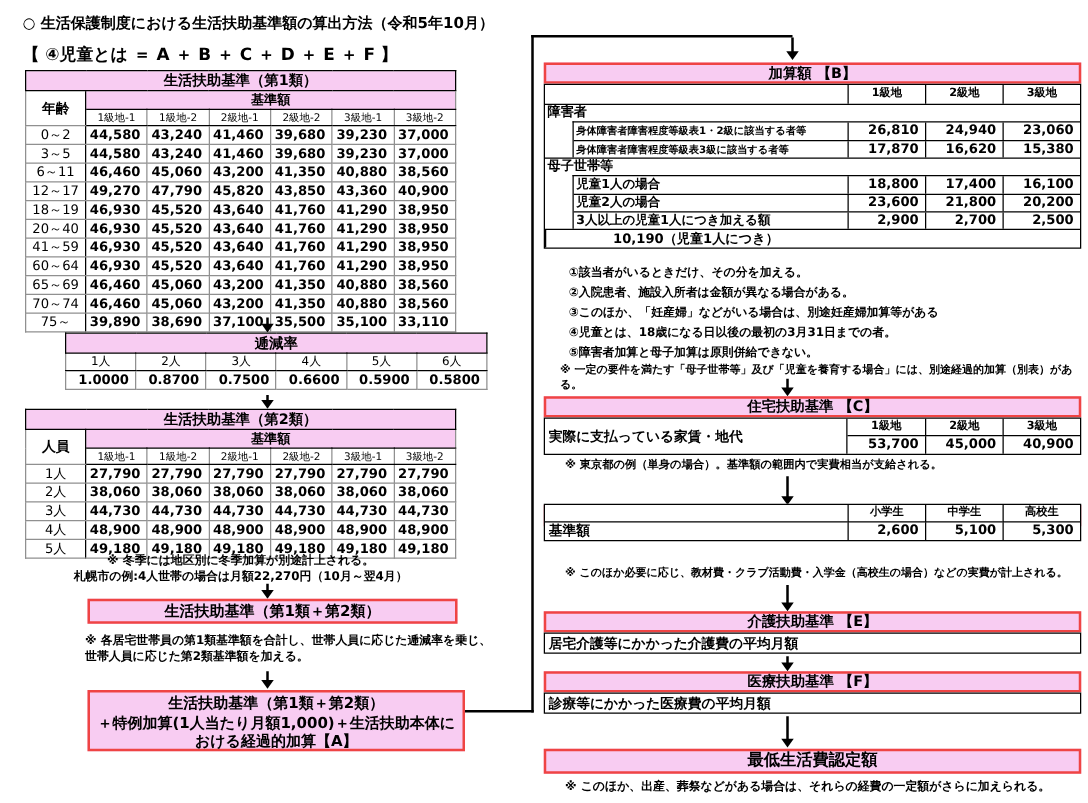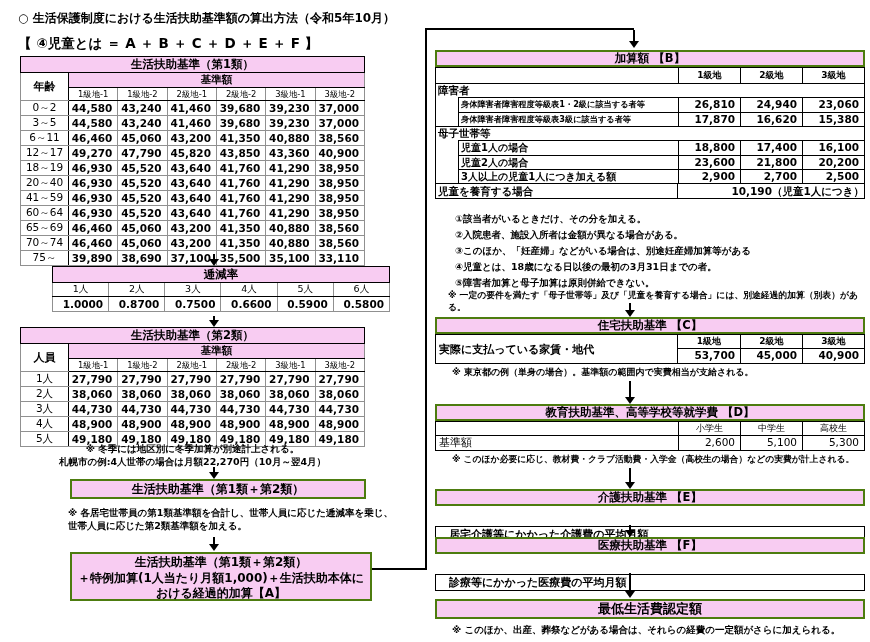--- a/index.html
+++ b/index.html
@@ -19,21 +19,21 @@
   table.std th.rowlabel{font-size:10.5px;font-weight:normal;height:14px;text-align:center;background:#fff;border-right:1.2px solid #000;}
   table.std td{font-size:10.5px;font-weight:bold;text-align:right;padding-right:5px;height:14px;}
   table.std th.corner{border-right:1.2px solid #000;font-size:11px;font-weight:bold;background:#fff;}
 
   table.tg td{height:15px;}
   table.tg th.colname{font-size:9.5px;height:14px;}
 
   .note{font-size:9.5px;font-weight:bold;line-height:13px;}
   .note.center{text-align:center;}
 
-  .pbar{background:var(--pink);border:2px solid #4d7c0f;font-weight:bold;text-align:center;}
+  .pbar{background:var(--pink);border:2px solid #ef4444;font-weight:bold;text-align:center;}
 
   
   .varrow{position:absolute;width:10px;}
   .varrow .stem{position:absolute;left:4px;top:0;width:2px;background:#000;}
   .varrow .head{position:absolute;left:0;bottom:0;width:0;height:0;border-left:5px solid transparent;border-right:5px solid transparent;border-top:7px solid #000;}
   .cline{position:absolute;background:#000;}
 
   
   .btable{left:435px;top:67px;width:430px;border:1.5px solid #000;background:#fff;font-weight:bold;}
   .bhead{display:flex;height:15px;}
@@ -54,27 +54,27 @@
 
   
   .ctable{left:435px;top:334px;width:430px;border:1.5px solid #000;display:grid;grid-template-columns:1fr 62px 62px 62px;grid-template-rows:14px 14px;font-weight:bold;background:#fff;}
   .clabel{grid-row:1/3;grid-column:1;display:flex;align-items:center;font-size:11px;padding-left:3px;border-right:1px solid #000;}
   .chead{font-size:9px;text-align:center;line-height:13px;border-bottom:1px solid #000;}
   .chead + .chead{border-left:1px solid #000;}
   .cval{font-size:10.5px;text-align:right;padding-right:5px;line-height:13px;}
   .cval + .cval{border-left:1px solid #000;}
 
   
-  .dtable{left:435px;top:421px;width:430px;border:1.5px solid #000;display:grid;grid-template-columns:1fr 62px 62px 62px;grid-template-rows:14px 14px;font-weight:normal;background:#fff;}
+  .dtable{left:435px;top:403px;width:430px;border:1.5px solid #000;display:grid;grid-template-columns:1fr 62px 62px 62px;grid-template-rows:14px 14px;font-weight:bold;background:#fff;}
   .dspacer{border-bottom:1px solid #000;}
   .dhead{font-size:9px;text-align:center;line-height:13px;border-bottom:1px solid #000;border-left:1px solid #000;}
   .dlabel{font-size:11px;padding-left:3px;line-height:14px;}
   .dval{font-size:10.5px;text-align:right;padding-right:5px;line-height:13px;border-left:1px solid #000;}
 
-  .simplebody{left:435px;width:430px;height:17px;border:1px solid #000;font-size:11px;font-weight:bold;line-height:15px;padding-left:13px;background:#fff;margin-top:20px;}
+  .simplebody{left:435px;width:430px;height:17px;border:1px solid #000;font-size:11px;font-weight:bold;line-height:15px;padding-left:3px;background:#fff;}
 
   .sec-title{left:435px;width:430px;height:17px;font-size:11.5px;line-height:13.5px;}
   .final-bar{left:435px;top:599px;width:430px;height:20px;font-size:13px;line-height:16.5px;}
 </style>
 </head>
 <body>
 
 <div class="abs ttl-main">○ 生活保護制度における生活扶助基準額の算出方法（令和5年10月）</div>
 <div class="abs formula">【 ④児童とは ＝ A ＋ B ＋ C ＋ D ＋ E ＋ F 】</div>
 
@@ -391,21 +391,20 @@
       <div class="bnum">20,200</div>
     </div>
     <div class="bsub">
       <div class="bsub-label" style="font-size:10px;">3人以上の児童1人につき加える額</div>
       <div class="bnum">2,900</div>
       <div class="bnum">2,700</div>
       <div class="bnum">2,500</div>
     </div>
   </div>
   <div class="bfoot">
-    <div class="bfoot-label">児童を養育する場合</div>
     <div class="bfoot-val">10,190（児童1人につき）</div>
   </div>
 </div>
 
 <div class="abs circnotes">
   <div>①該当者がいるときだけ、その分を加える。</div>
   <div>②入院患者、施設入所者は金額が異なる場合がある。</div>
   <div>③このほか、「妊産婦」などがいる場合は、別途妊産婦加算等がある</div>
   <div>④児童とは、18歳になる日以後の最初の3月31日までの者。</div>
   <div>⑤障害者加算と母子加算は原則併給できない。</div>

